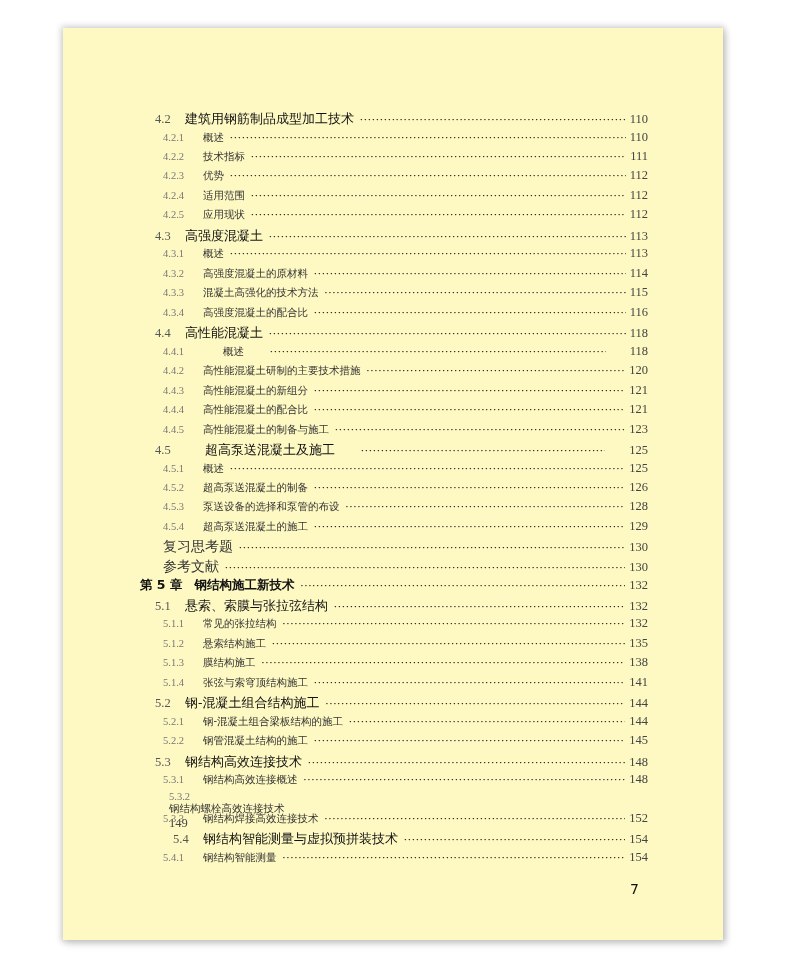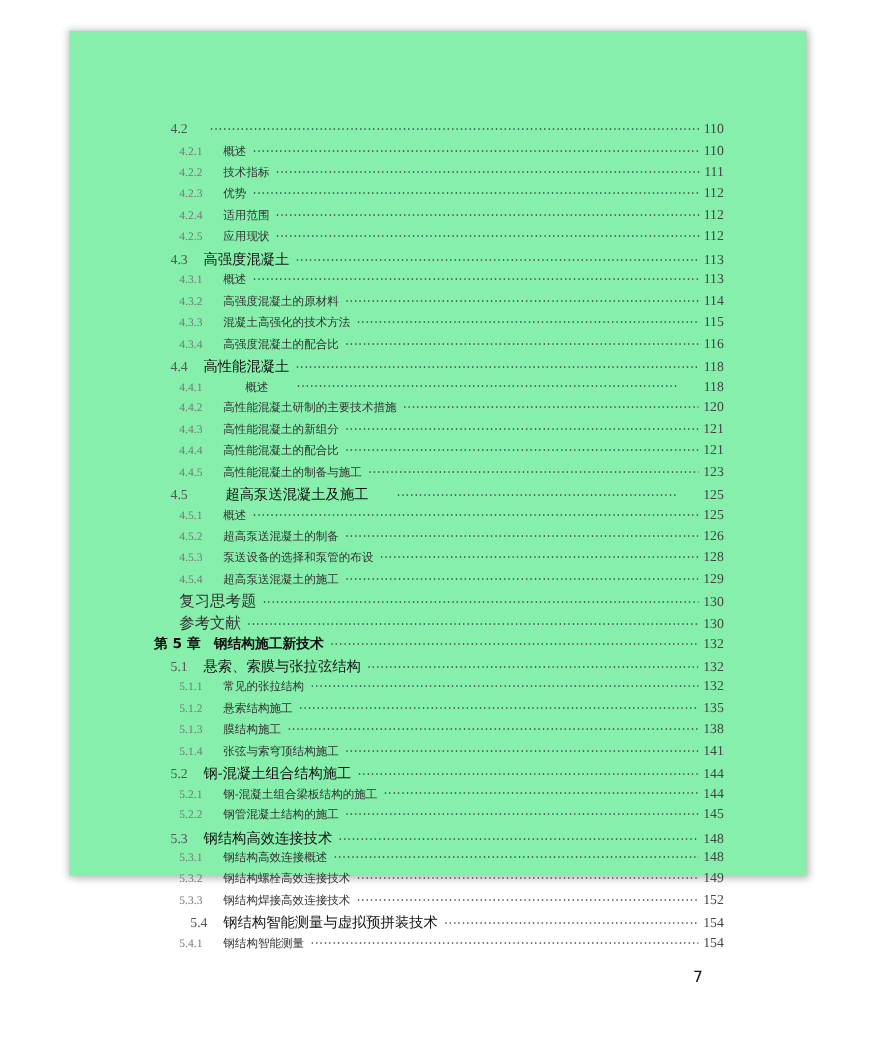--- a/index.html
+++ b/index.html
@@ -12,24 +12,23 @@
       height: 962px;
       position: relative;
       overflow: hidden;
       font-family: "DejaVu Serif", "Liberation Serif", serif;
     }
     .page {
       position: absolute;
       left: 63px;
       top: 28px;
       width: 660px;
-      height: 768px;
-      background: #86efac;
+      height: 912px;
+      background: #fef9c3;
       box-shadow: 0 0 6px 2px rgba(0,0,0,0.18), 3px 4px 8px rgba(0,0,0,0.12);
-      padding-left: 10px;
     }
     .toc {
       position: absolute;
       left: 0;
       top: 0;
       width: 100%;
     }
     .row {
       position: absolute;
       left: 0;
@@ -116,20 +115,21 @@
       color: #111;
     }
   </style>
 </head>
 <body>
 
 <div class="page">
   <div class="toc" id="toc">
       <div class="row lvl-section" style="top: 82px;">
         <span class="num">4.2</span>
+        <span class="title">建筑用钢筋制品成型加工技术</span>
         <span class="leader"></span>
         <span class="page-no">110</span>
       </div>
       <div class="row lvl-sub" style="top: 101.5px;">
         <span class="num">4.2.1</span>
         <span class="title">概述</span>
         <span class="leader"></span>
         <span class="page-no">110</span>
       </div>
       <div class="row lvl-sub" style="top: 120.9px;">
@@ -321,21 +321,21 @@
         <span class="title">钢结构高效连接技术</span>
         <span class="leader"></span>
         <span class="page-no">148</span>
       </div>
       <div class="row lvl-sub" style="top: 744px;">
         <span class="num">5.3.1</span>
         <span class="title">钢结构高效连接概述</span>
         <span class="leader"></span>
         <span class="page-no">148</span>
       </div>
-      <div class="row lvl-sub" style="top: 763.4px;">
+      <div class="row lvl-sub" style="top: 763.4px; flex-direction: column;">
         <span class="num">5.3.2</span>
         <span class="title">钢结构螺栓高效连接技术</span>
         <span class="leader"></span>
         <span class="page-no">149</span>
       </div>
       <div class="row lvl-sub" style="top: 782.9px;">
         <span class="num">5.3.3</span>
         <span class="title">钢结构焊接高效连接技术</span>
         <span class="leader"></span>
         <span class="page-no">152</span>

